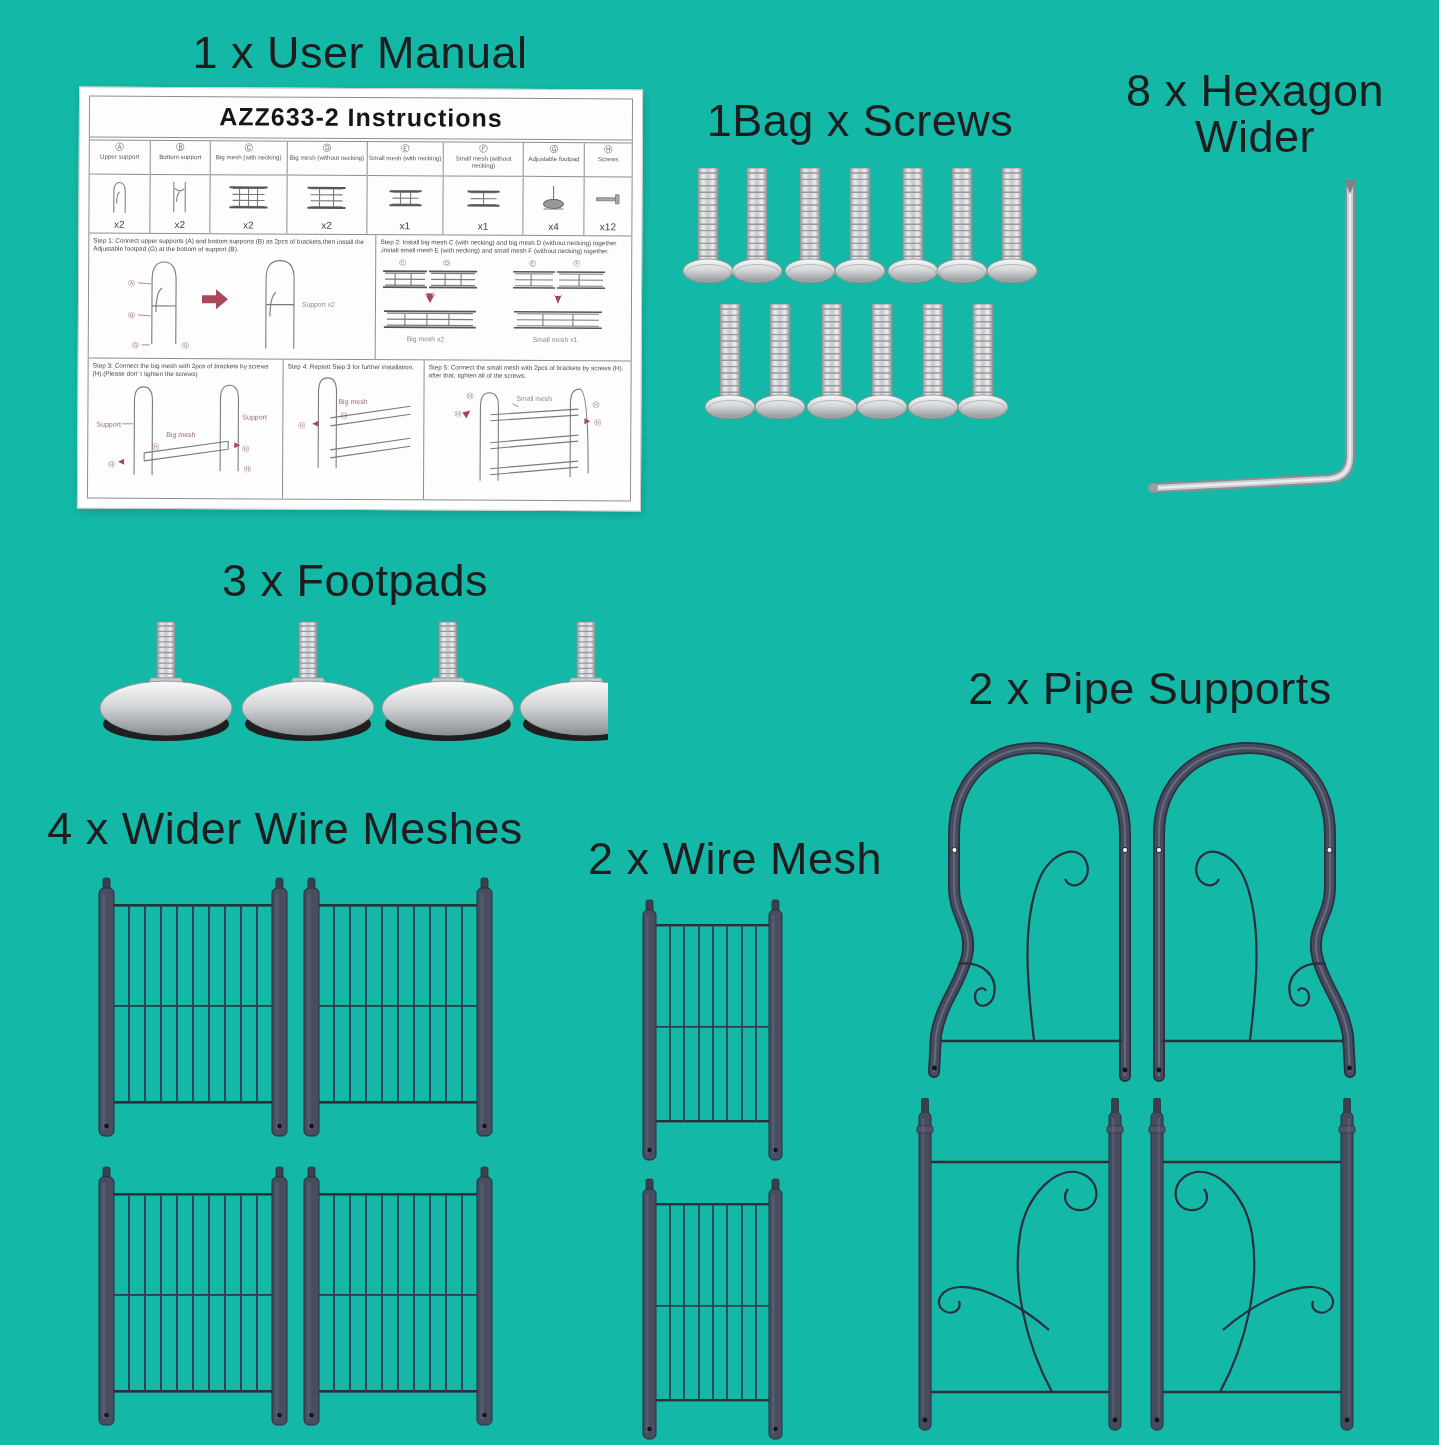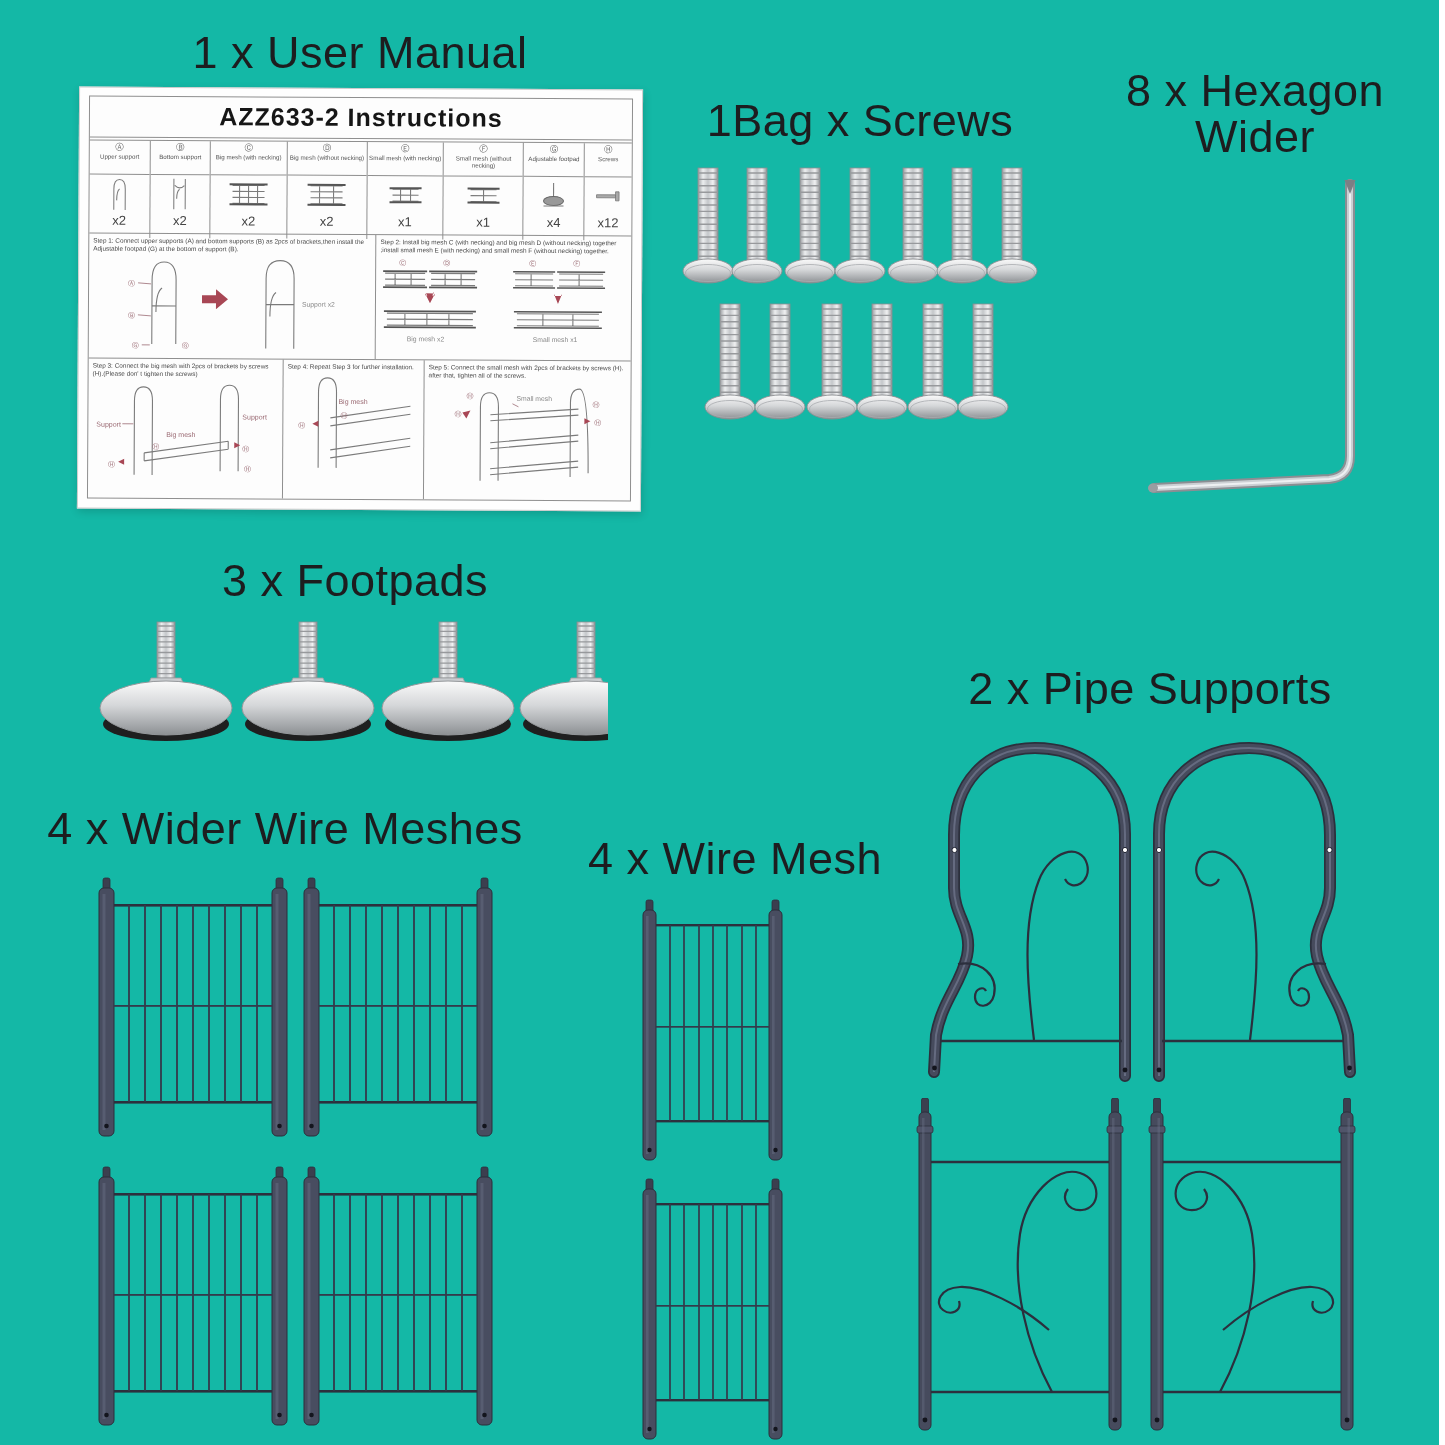--- a/index.html
+++ b/index.html
@@ -14,21 +14,21 @@
            display:flex;flex-direction:column;background:#fdfdfd;}
   .m-title{height:40px;line-height:39px;text-align:center;font-size:25px;font-weight:700;color:#161616;
            border-bottom:4px double #8f8f8f;letter-spacing:1px;}
   .m-parts{display:grid;grid-template-columns:62fr 62fr 78fr 82fr 78fr 82fr 62fr 48fr;height:92px;border-bottom:1px solid #8f8f8f;}
   .m-part{border-right:1px solid #8f8f8f;display:flex;flex-direction:column;align-items:center;min-width:0;}
   .m-part:last-child{border-right:none;}
   .m-part .hd{width:100%;height:34px;border-bottom:1px solid #8f8f8f;display:flex;flex-direction:column;align-items:center;justify-content:flex-start;padding-top:2px;box-sizing:border-box;}
   .badge{font-size:8.5px;color:#666;line-height:1;}
   .pname{font-size:6.2px;color:#555;text-align:center;line-height:1.15;margin-top:1px;}
   .picon{flex:1;display:flex;align-items:center;justify-content:center;}
-  .qty{font-size:13px;color:#444;padding-bottom:10px;}
+  .qty{font-size:10px;color:#444;padding-bottom:3px;}
   .m-row1{display:grid;grid-template-columns:53fr 47fr;height:124px;border-bottom:1px solid #8f8f8f;}
   .m-row2{display:grid;grid-template-columns:36fr 26fr 38fr;flex:1;}
   .m-step{border-right:1px solid #8f8f8f;padding:3px 4px 1px 4px;font-size:6.4px;color:#4a4a4a;line-height:1.25;overflow:hidden;}
   .m-step:last-child{border-right:none;}
   .dia{display:block;margin:1px auto 0 auto;}
   .mono-draw{stroke:#7b7b7b;stroke-width:1.1;fill:none;}
   .mlabel{font-size:7px;fill:#9b6b74;font-family:"Liberation Sans",sans-serif;}
   .mcap{font-size:6.8px;fill:#8a8a8a;font-family:"Liberation Sans",sans-serif;}
   .defs-hidden{position:absolute;width:0;height:0;overflow:hidden;}
   .part-svg{position:absolute;}
@@ -132,21 +132,21 @@
 <div class="canvas">
 
   <div class="hdr" style="left:80px;top:30px;width:560px;">1 x User Manual</div>
   <div class="hdr" style="left:640px;top:98px;width:440px;text-align:center;">1Bag x Screws</div>
   <div class="hdr hdr2" style="left:1095px;top:68px;width:320px;">
     <div>8 x Hexagon</div>
     <div>Wider</div>
   </div>
   <div class="hdr" style="left:105px;top:558px;width:500px;">3 x Footpads</div>
   <div class="hdr" style="left:25px;top:806px;width:520px;">4 x Wider Wire Meshes</div>
-  <div class="hdr" style="left:565px;top:836px;width:340px;">4 x Wire Mesh</div>
+  <div class="hdr" style="left:565px;top:836px;width:340px;">2 x Wire Mesh</div>
   <div class="hdr" style="left:940px;top:666px;width:420px;">2 x Pipe Supports</div>
 
   <div class="sheet">
     <div class="m-inner">
       <div class="m-title">AZZ633-2 Instructions</div>
 
       <div class="m-parts">
         <div class="m-part">
           <div class="hd">
               <span class="badge">Ⓐ</span>

